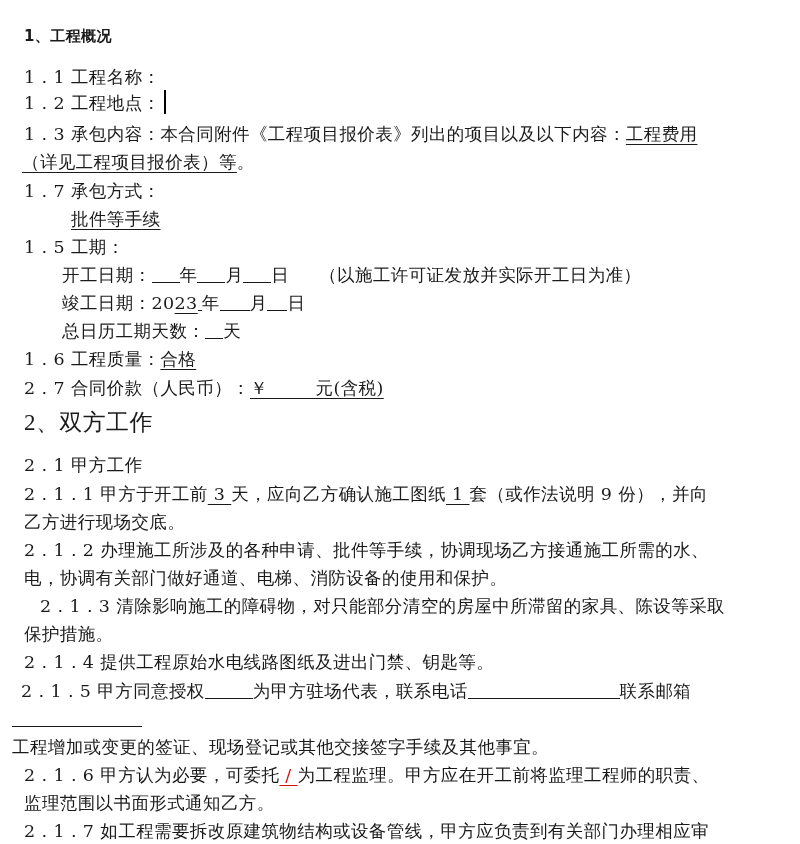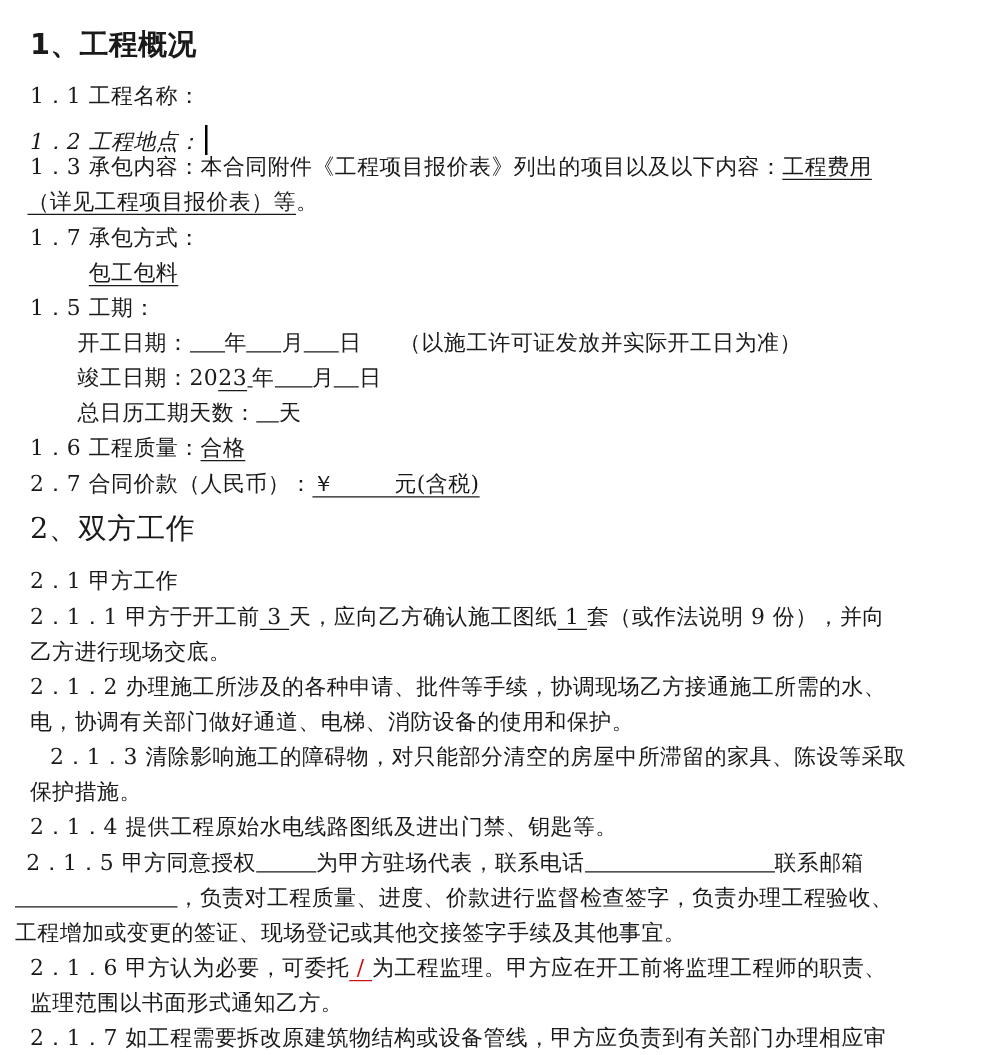--- a/index.html
+++ b/index.html
@@ -5,52 +5,52 @@
   html, body { margin: 0; padding: 0; background: #ffffff; }
   body {
     width: 800px; height: 844px; overflow: hidden; position: relative;
     font-family: "DejaVu Serif", "Liberation Serif", serif;
     color: #1a1a1a;
   }
   .line {
     position: absolute; white-space: nowrap; font-size: 17.5px; line-height: 28px;
     letter-spacing: 0.4px;
   }
-  .h1 { font-family: "DejaVu Sans", "Liberation Sans", sans-serif; font-weight: bold; font-size: 23px; }
+  .h1 { font-family: "DejaVu Sans", "Liberation Sans", sans-serif; font-weight: bold; font-size: 15px; }
   .h2 { font-size: 23px; }
   .u { text-decoration: underline; text-underline-offset: 4px; margin-top: 16px; }
   .blank { display: inline-block; border-bottom: 1px solid #1a1a1a; height: 18px; vertical-align: -2px; }
   .red { color: #d01010; text-decoration: underline; text-decoration-color: #d01010; text-underline-offset: 4px; }
   .cursor { display: inline-block; width: 2px; height: 24px; background: #000; vertical-align: -5px; margin-left: 4px; }
 </style>
 </head>
 <body>
 
 <div>
 
   <div class="line h1" style="left:24px; top:22px;">1、工程概况</div>
 
   <div class="line" style="left:24px; top:63px;">
     <span>1．1 工程名称：</span>
   </div>
 
-  <div class="line" style="left:24px; top:100px;font-style:italic;">
+  <div class="line" style="left:24px; top:89px;">
     <span>1．2 工程地点：</span><span class="cursor"></span>
   </div>
 
   <div class="line" style="left:24px; top:120px;">
     <span>1．3 承包内容：本合同附件《工程项目报价表》列出的项目以及以下内容：</span><span class="u">工程费用</span>
   </div>
   <div class="line" style="left:22px; top:148px;">
     <span class="u">（详见工程项目报价表）等</span><span>。</span>
   </div>
 
   <div class="line" style="left:24px; top:177px;">1．7 承包方式：</div>
   <div class="line" style="left:71px; top:205px;">
-    <span class="u">包工包料</span>
+    <span class="u">批件等手续</span>
   </div>
 
   <div class="line" style="left:24px; top:233px;">1．5 工期：</div>
 
   <div class="line" style="left:62px; top:261px;">
     <span>开工日期：</span><span class="blank" style="width:28px;"></span><span>年</span><span class="blank" style="width:28px;"></span><span>月</span><span class="blank" style="width:28px;"></span><span>日</span><span style="display:inline-block;width:30px;"></span><span>（以施工许可证发放并实际开工日为准）</span>
   </div>
 
   <div class="line" style="left:62px; top:289px;">
     <span>竣工日期：</span><span>20</span><span class="u">23</span><span style="display:inline-block;width:4px;border-bottom:1px solid #1a1a1a;height:18px;vertical-align:-2px;"></span><span>年</span><span class="blank" style="width:30px;"></span><span>月</span><span class="blank" style="width:20px;"></span><span>日</span>
@@ -61,42 +61,42 @@
   </div>
 
   <div class="line" style="left:24px; top:345px;">
     <span>1．6 工程质量：</span><span class="u">合格</span>
   </div>
 
   <div class="line" style="left:24px; top:374px;">
     <span>2．7 合同价款（人民币）：</span><span class="u" style="white-space:pre;">￥        元(含税)</span>
   </div>
 
-  <div class="line h2" style="left:24px; top:409px;">2、双方工作</div>
+  <div class="line h2" style="left:24px; top:409px;font-family:Liberation Serif, serif;">2、双方工作</div>
 
   <div class="line" style="left:24px; top:451px;">2．1 甲方工作</div>
 
   <div class="line" style="left:24px; top:480px;">
     <span>2．1．1 甲方于开工前</span><span class="u" style="white-space:pre;"> 3 </span><span>天，应向乙方确认施工图纸</span><span class="u" style="white-space:pre;"> 1 </span><span>套（或作法说明 9 份），并向</span>
   </div>
   <div class="line" style="left:24px; top:508px;">乙方进行现场交底。</div>
 
   <div class="line" style="left:24px; top:536px;">2．1．2 办理施工所涉及的各种申请、批件等手续，协调现场乙方接通施工所需的水、</div>
   <div class="line" style="left:24px; top:564px;">电，协调有关部门做好通道、电梯、消防设备的使用和保护。</div>
 
   <div class="line" style="left:40px; top:592px;text-align:center;">2．1．3 清除影响施工的障碍物，对只能部分清空的房屋中所滞留的家具、陈设等采取</div>
   <div class="line" style="left:24px; top:620px;">保护措施。</div>
 
   <div class="line" style="left:24px; top:648px;">2．1．4 提供工程原始水电线路图纸及进出门禁、钥匙等。</div>
 
   <div class="line" style="left:21px; top:677px;">
     <span>2．1．5 甲方同意授权</span><span class="blank" style="width:48px;"></span><span>为甲方驻场代表，联系电话</span><span class="blank" style="width:152px;"></span><span>联系邮箱</span>
   </div>
   <div class="line" style="left:12px; top:705px;">
-    <span class="blank" style="width:130px;"></span><span>，负责对工程质量、进度、价款进行监督检查签字，负责办理工程验收、</span>
+    <span class="blank" style="width:130px;"></span>
   </div>
   <div class="line" style="left:12px; top:733px;">工程增加或变更的签证、现场登记或其他交接签字手续及其他事宜。</div>
 
   <div class="line" style="left:24px; top:761px;">
     <span>2．1．6 甲方认为必要，可委托</span><span class="red" style="white-space:pre;"> / </span><span>为工程监理。甲方应在开工前将监理工程师的职责、</span>
   </div>
   <div class="line" style="left:24px; top:789px;text-align:right;">监理范围以书面形式通知乙方。</div>
 
   <div class="line" style="left:24px; top:817px;">2．1．7 如工程需要拆改原建筑物结构或设备管线，甲方应负责到有关部门办理相应审</div>
 

